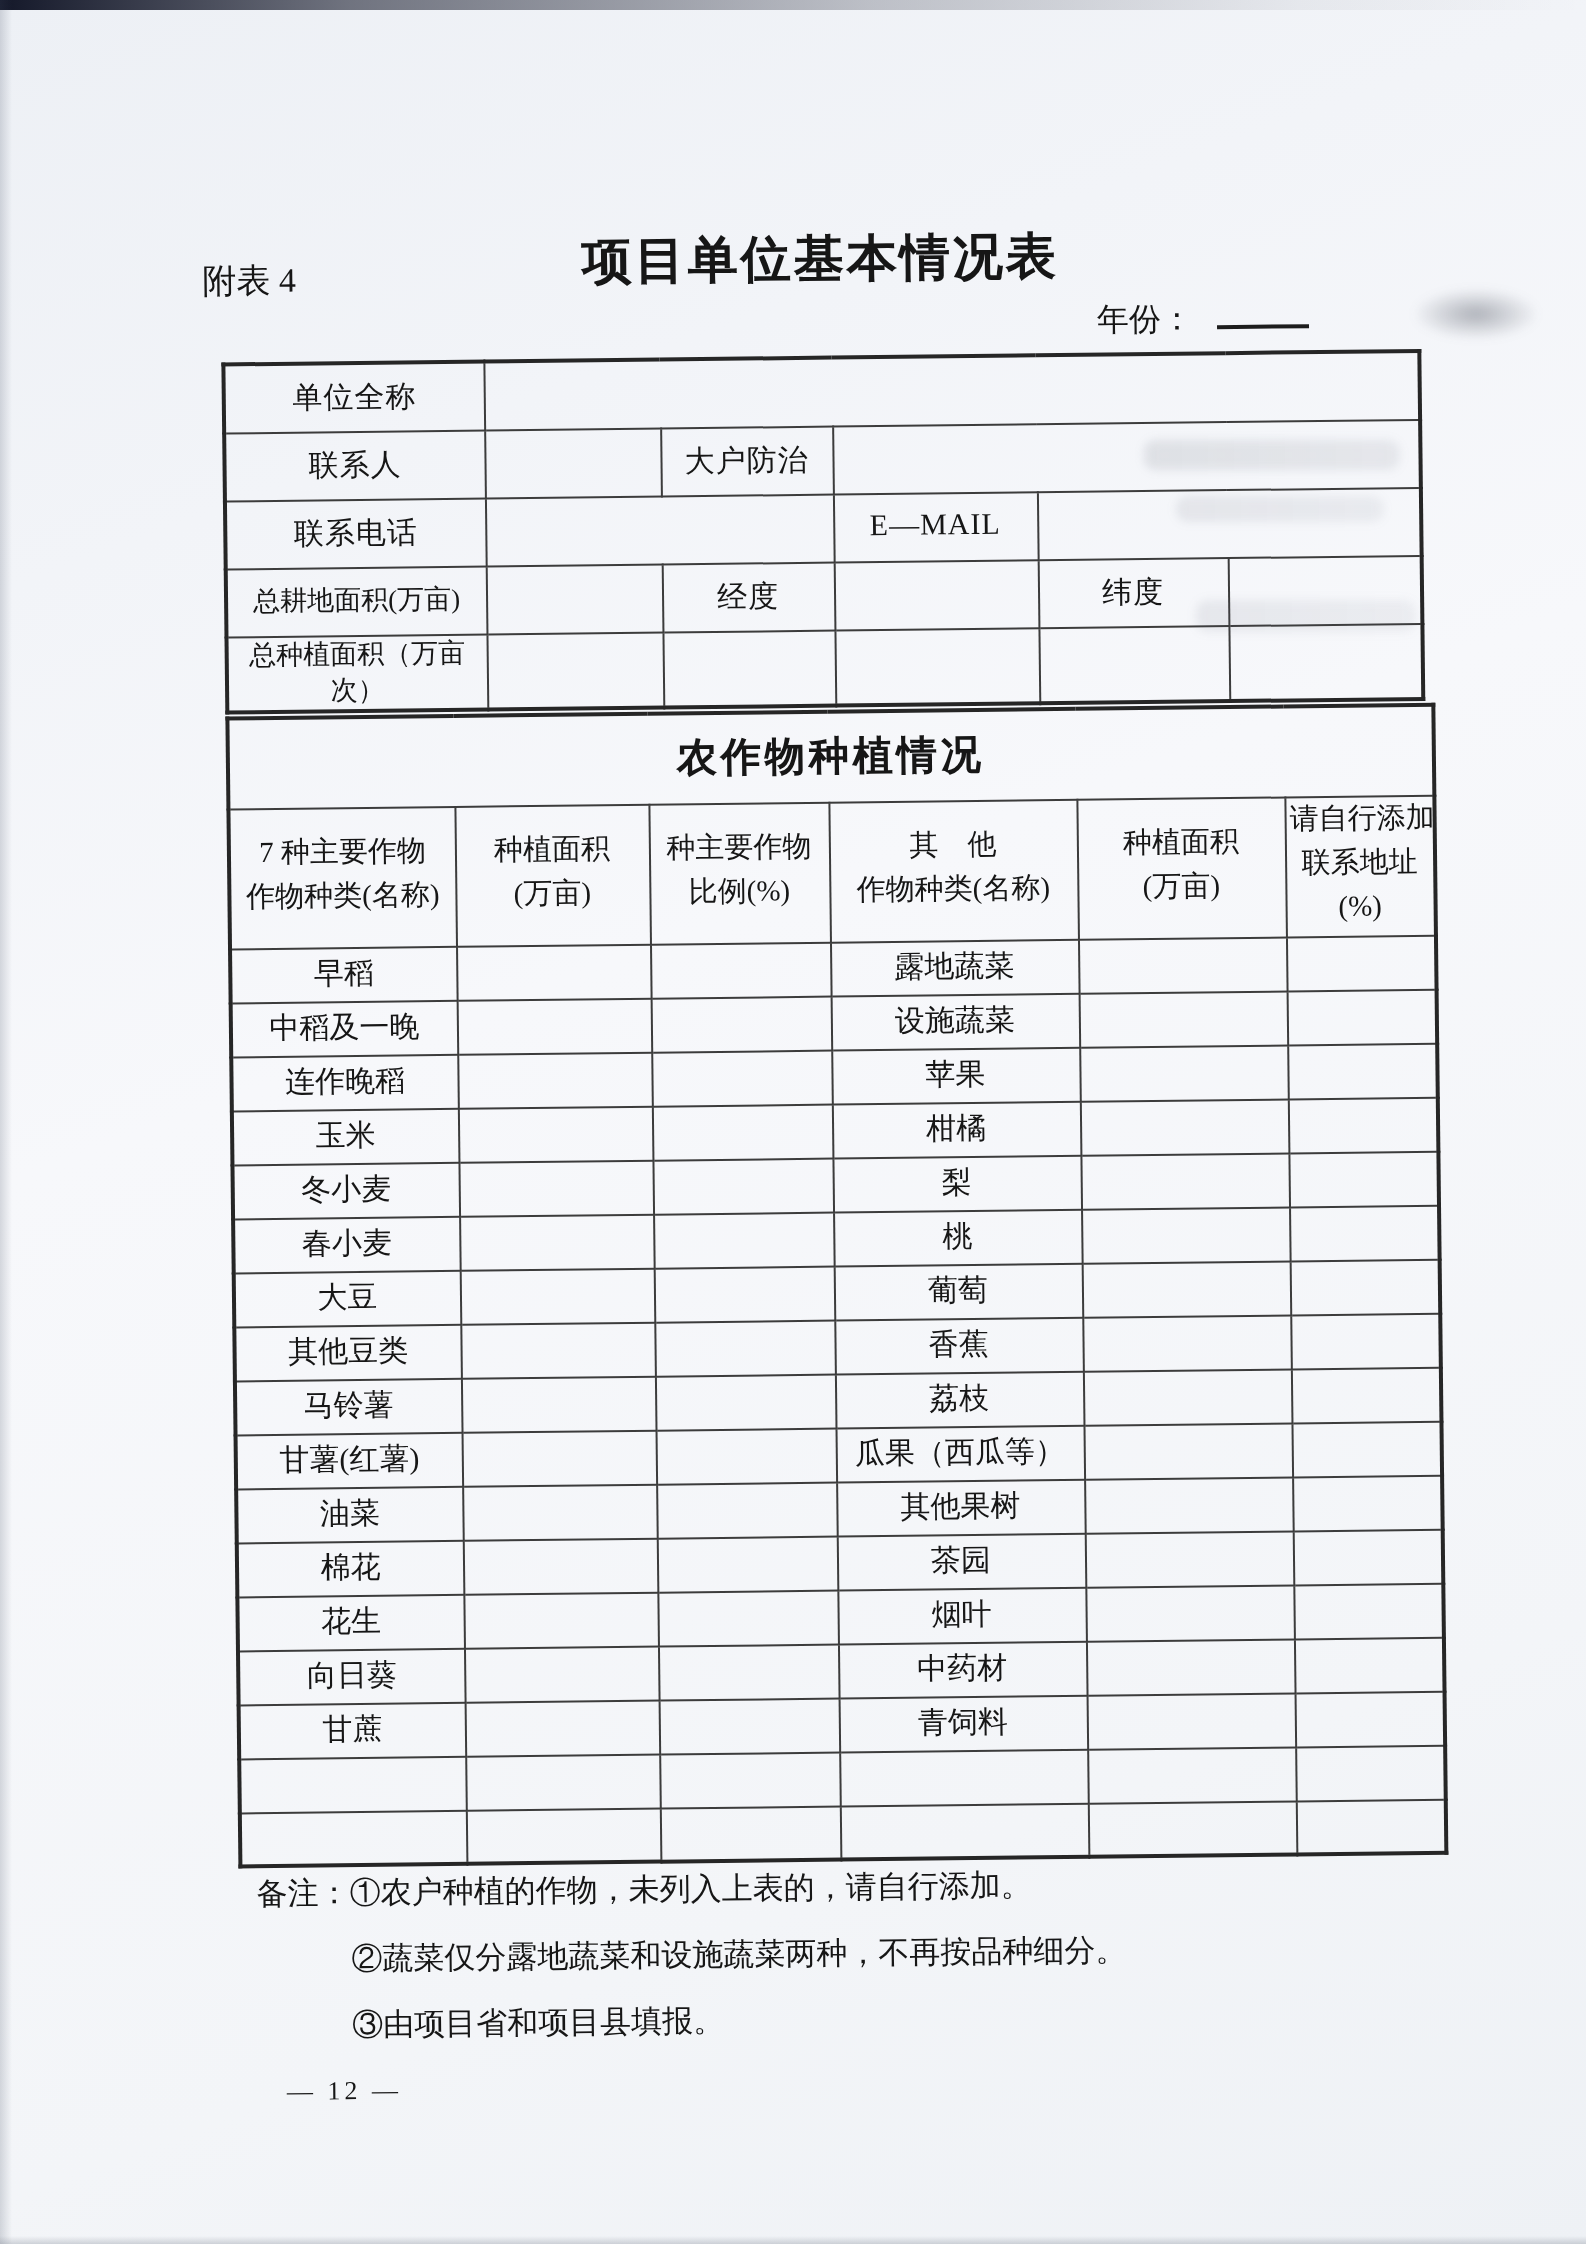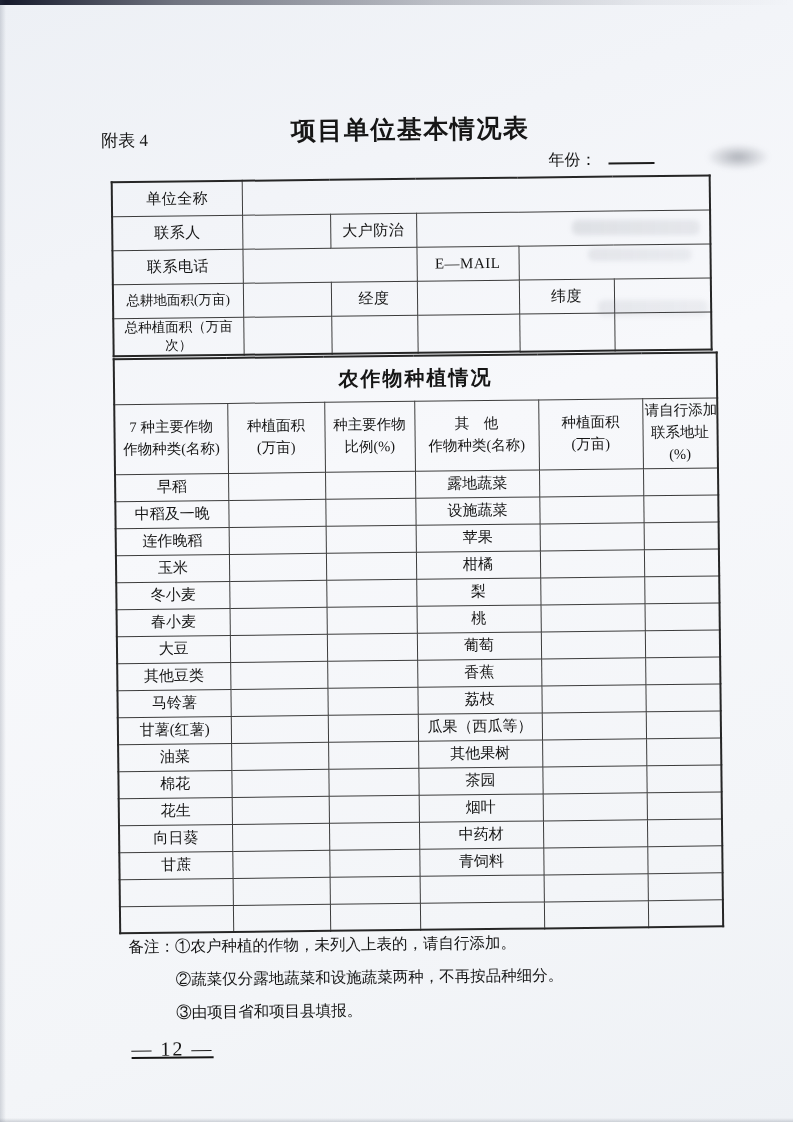--- a/index.html
+++ b/index.html
@@ -48,21 +48,21 @@
   .crops-table tr.section-row td{font-size:20px;font-weight:700;letter-spacing:2px;}
   .crops-table tr.header-row{height:70px;}
   .crops-table tr.header-row td{font-size:14.5px;line-height:1.5;}
   .crops-table tr.header-row .hline{white-space:nowrap;}
   .crops-table tr.crop-row{height:27px;}
 
   .notes{position:absolute;left:124px;top:934px;width:610px;font-size:15.5px;}
   .note-line{margin-bottom:12px;white-space:nowrap;}
   .note-indent{margin-left:47px;}
 
-  .page-number{position:absolute;left:126px;top:1035px;font-size:20px;letter-spacing:2px;text-decoration:underline;}
+  .page-number{position:absolute;left:138px;top:1035px;font-size:13px;letter-spacing:2px;}
 </style>
 </head>
 <body>
 
 <div id="scan">
   <div id="sheet">
 
     <div class="appendix">附表 4</div>
     <div class="doc-title">项目单位基本情况表</div>
     <div class="year-line">

